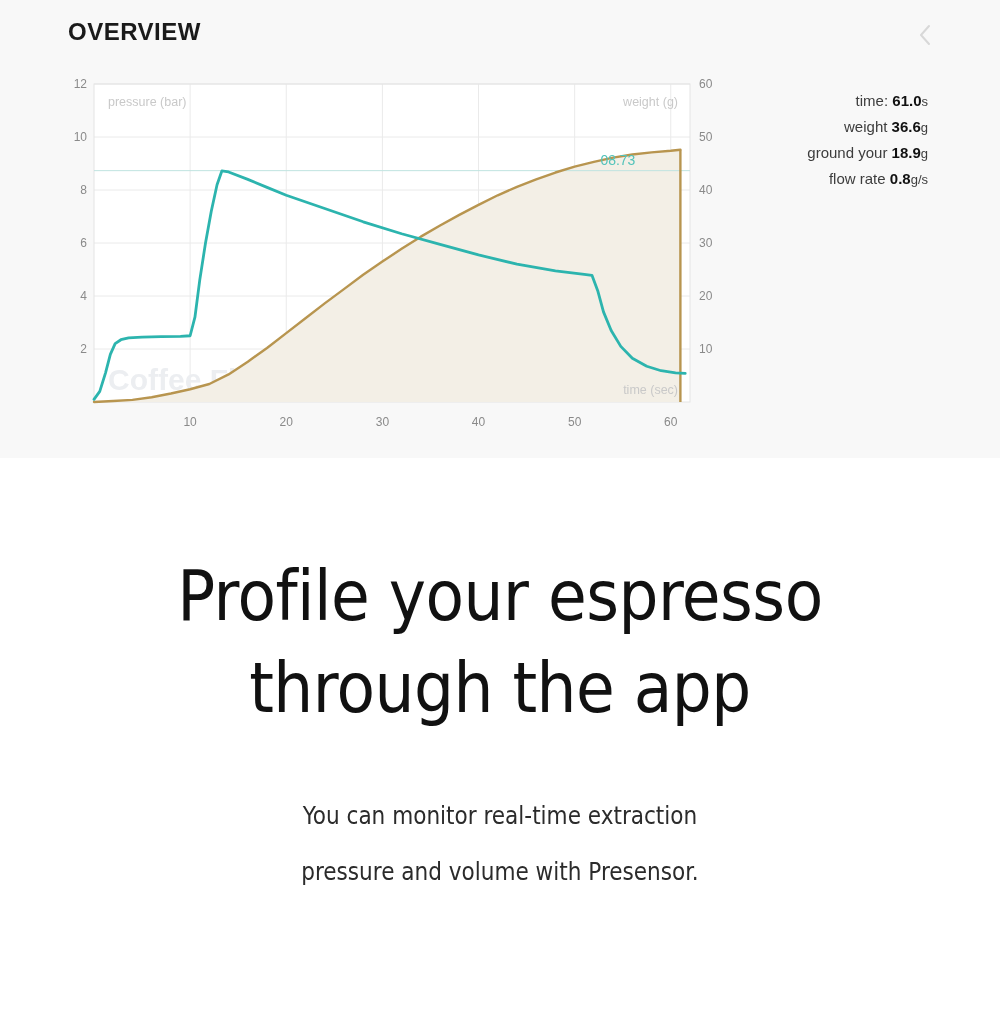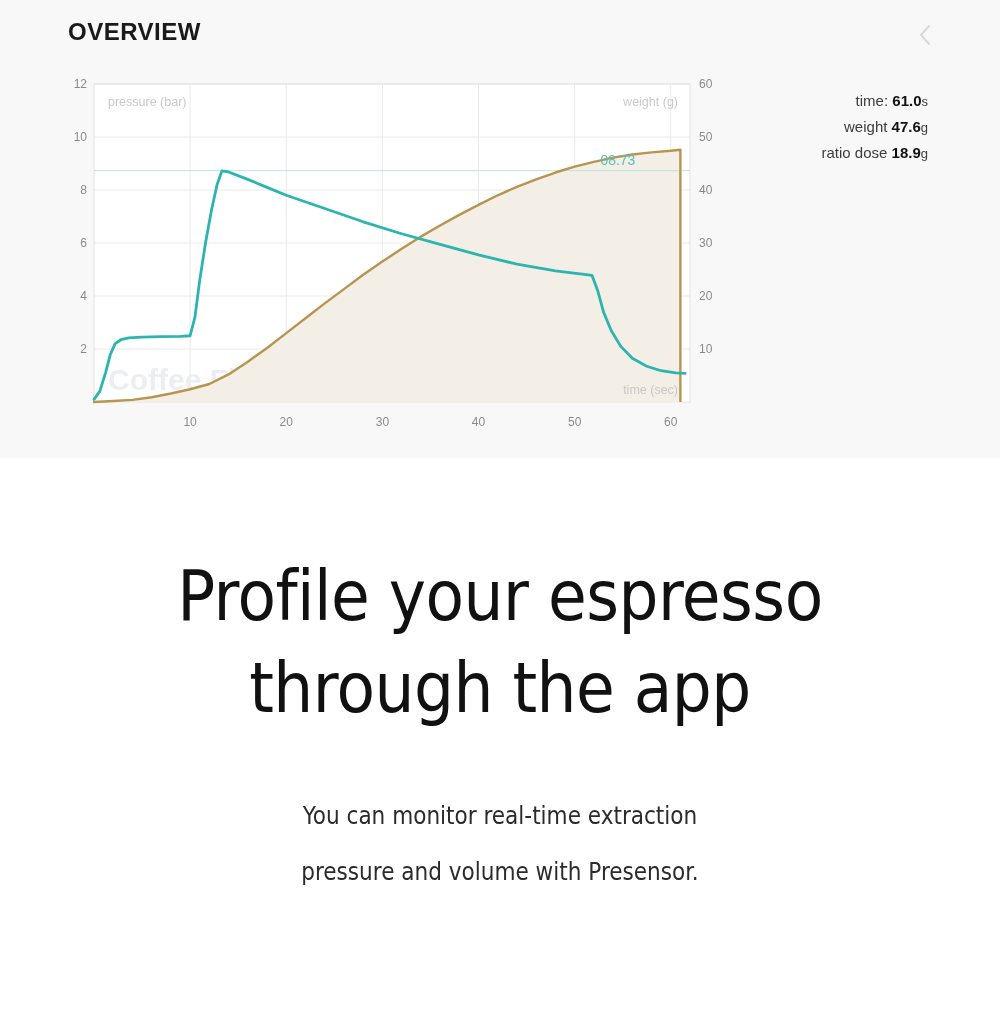--- a/index.html
+++ b/index.html
@@ -193,25 +193,29 @@
       </svg>
   </div>
 
   <div class="stats">
     <div class="stat-row">
       <span class="stat-label">time:</span>
       <span class="stat-value">61.0</span><span class="stat-unit">s</span>
     </div>
     <div class="stat-row">
       <span class="stat-label">weight</span>
-      <span class="stat-value">47.6</span><span class="stat-unit">g</span>
-    </div>
-    <div class="stat-row">
-      <span class="stat-label">ratio dose</span>
+      <span class="stat-value">36.6</span><span class="stat-unit">g</span>
+    </div>
+    <div class="stat-row">
+      <span class="stat-label">ground your</span>
       <span class="stat-value">18.9</span><span class="stat-unit">g</span>
+    </div>
+    <div class="stat-row">
+      <span class="stat-label">flow rate</span>
+      <span class="stat-value">0.8</span><span class="stat-unit">g/s</span>
     </div>
   </div>
 </div>
 
 <div class="promo">
   <div class="headline">
     <div>Profile your espresso</div>
     <div>through the app</div>
   </div>
   <div class="subhead">

